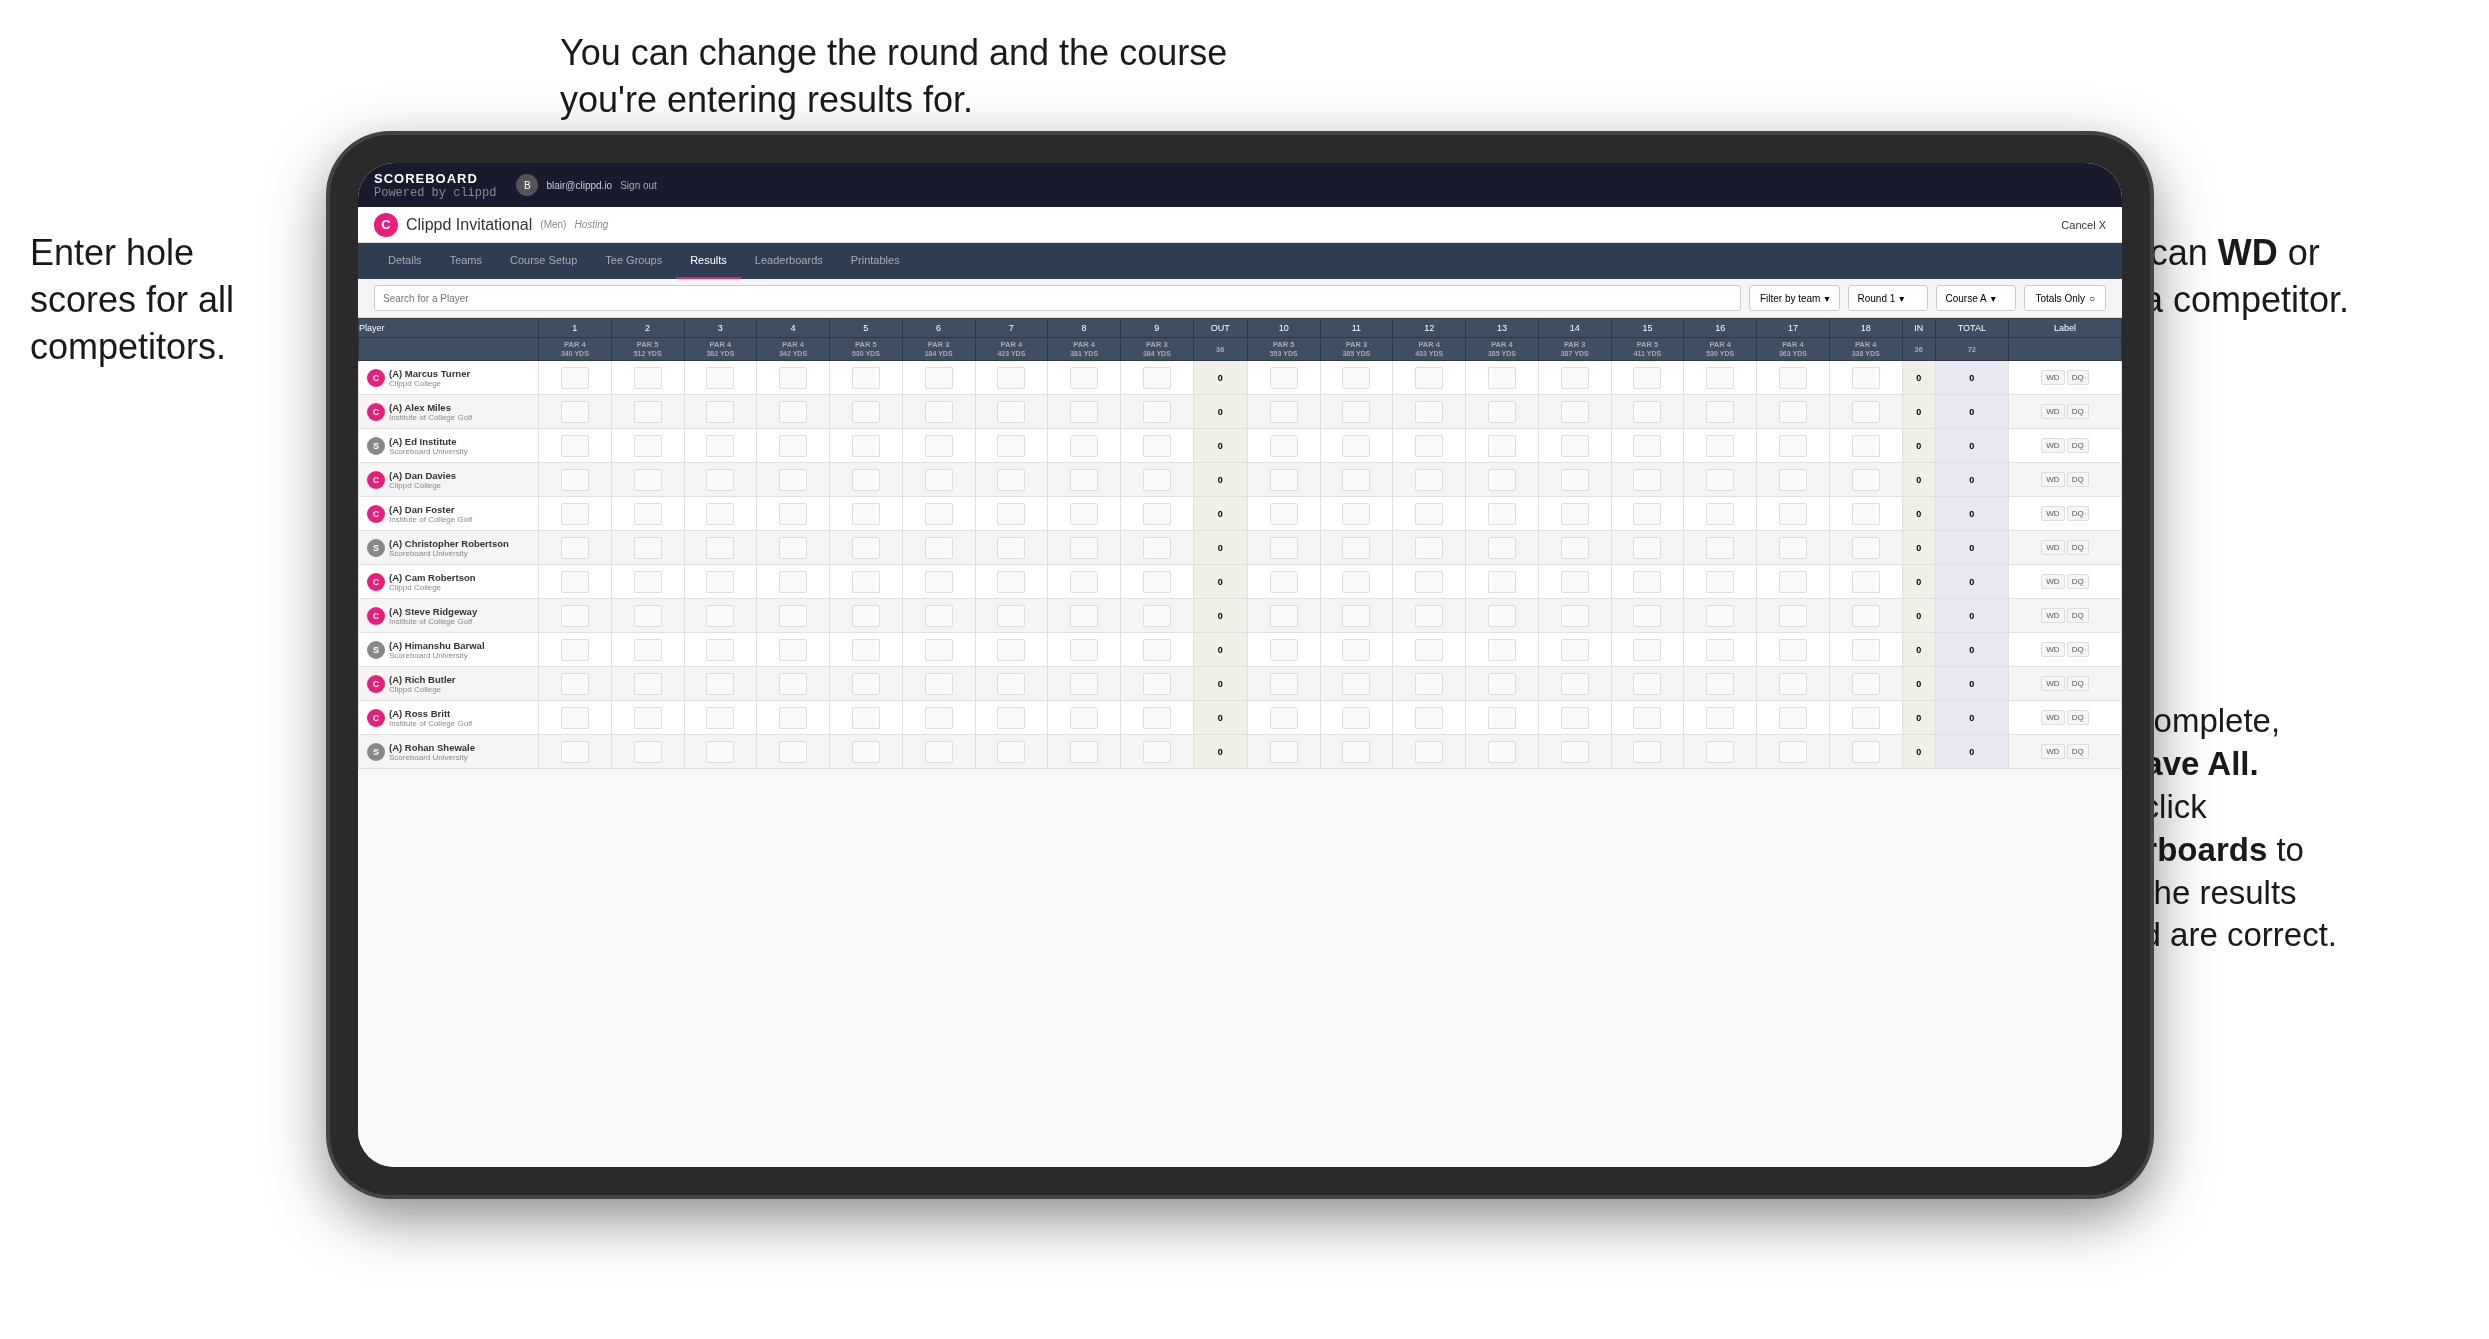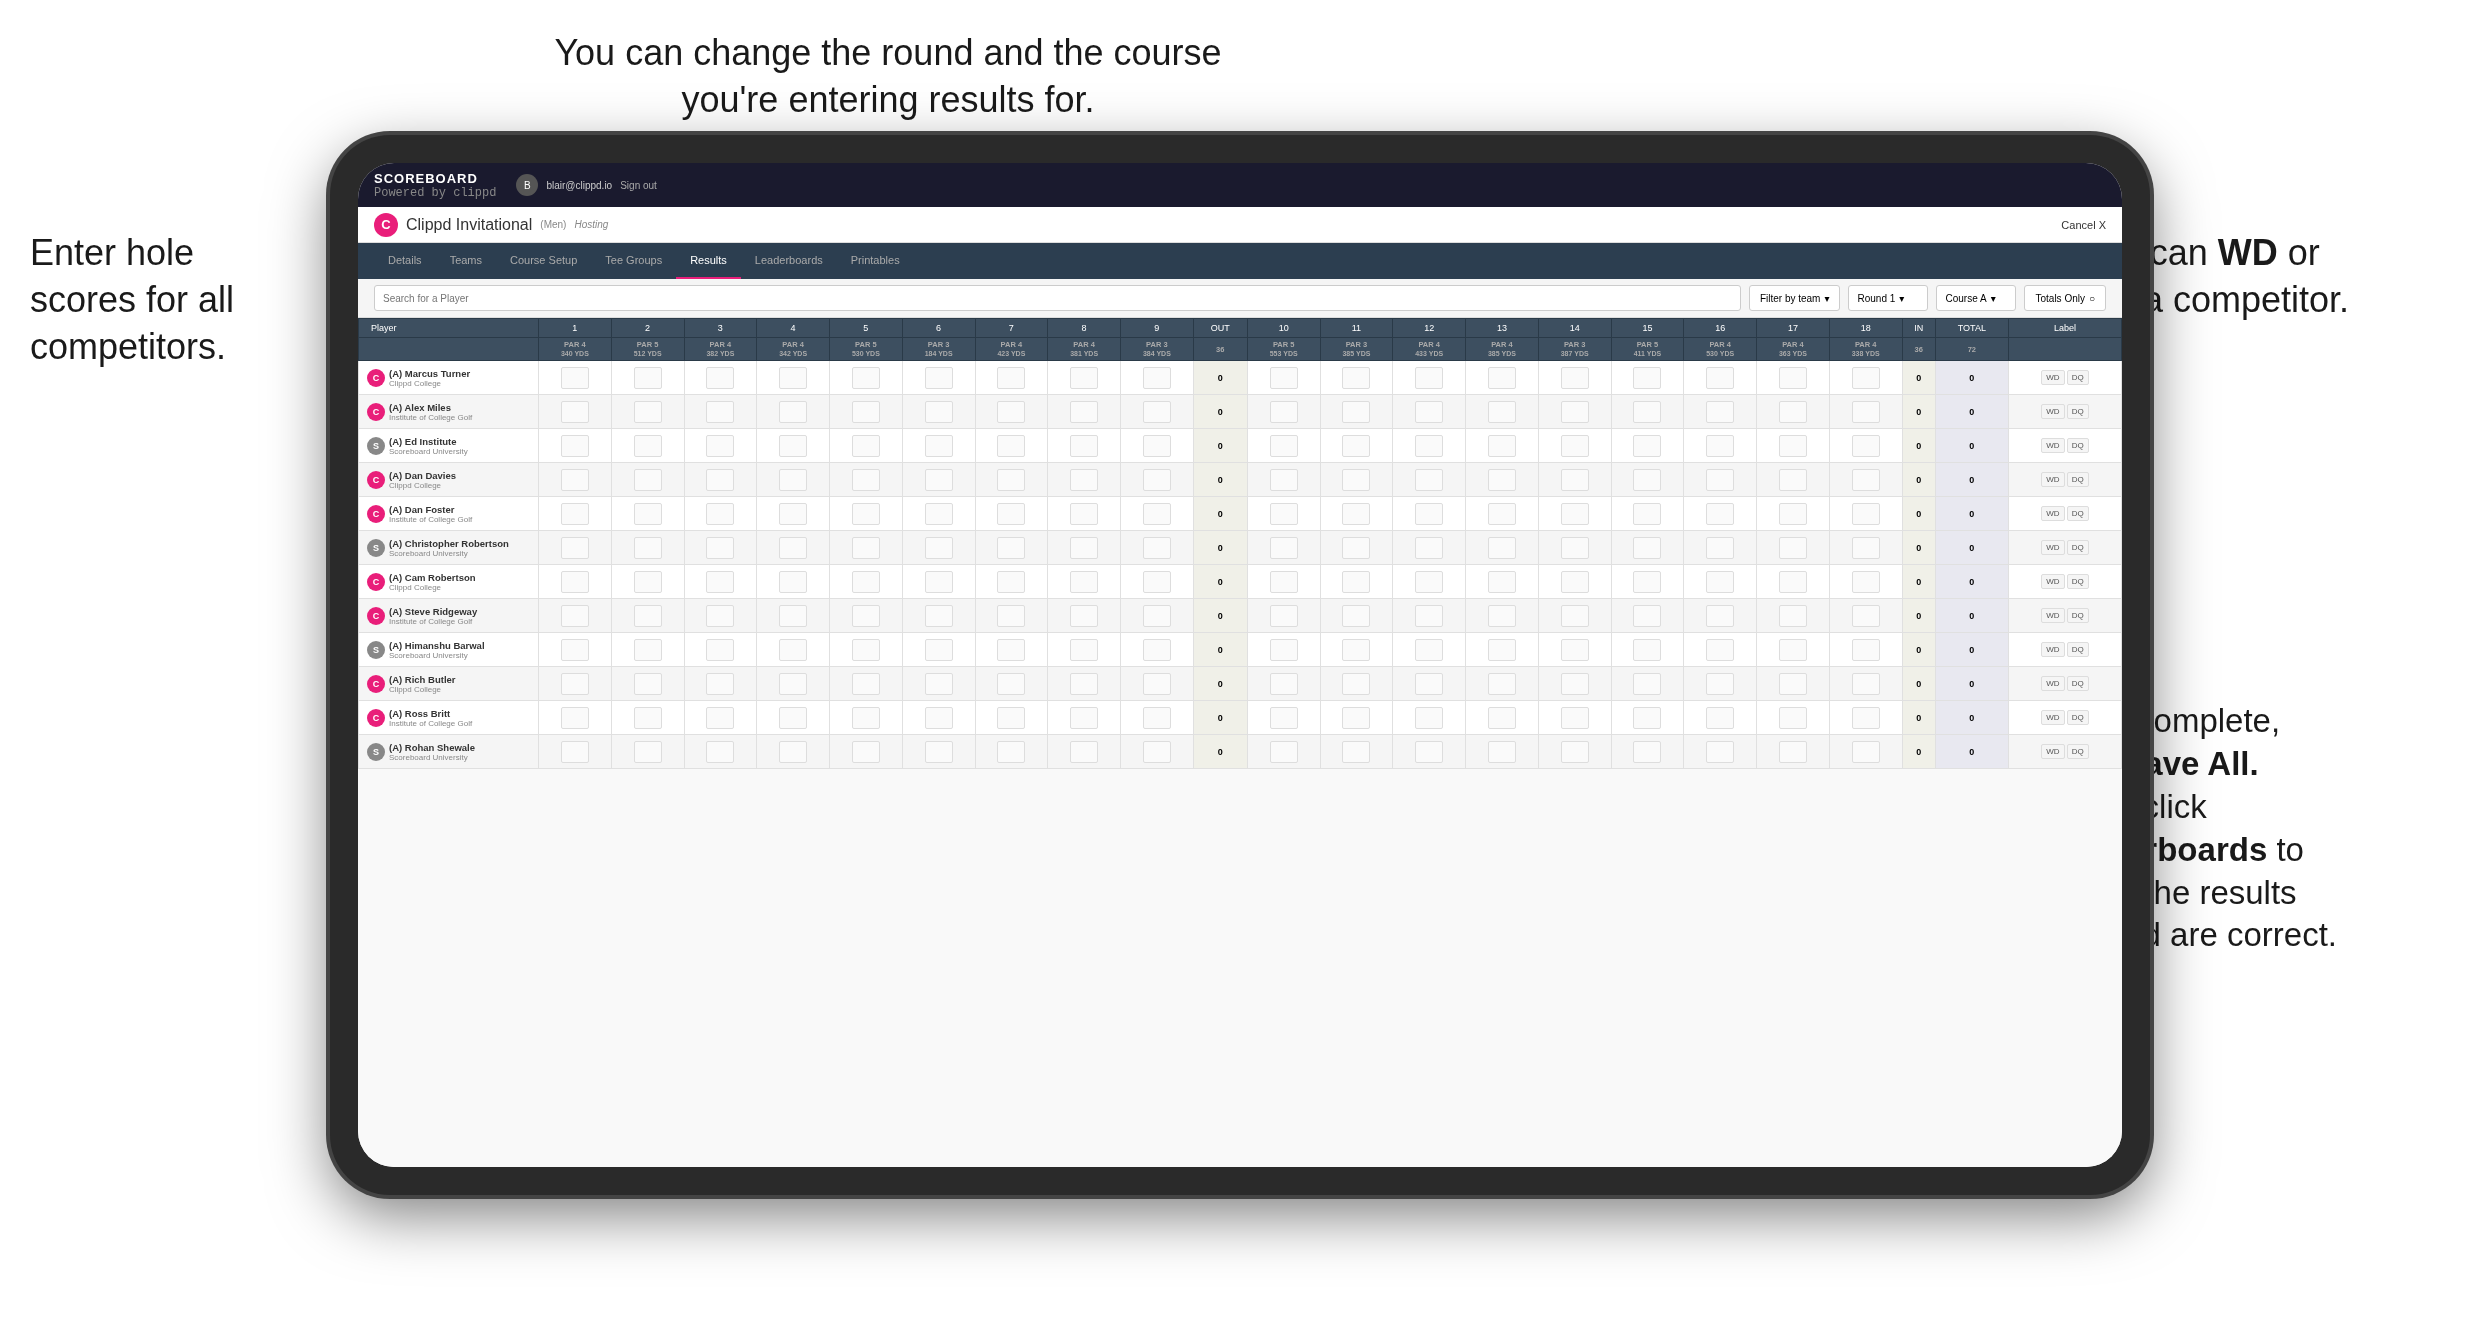--- a/index.html
+++ b/index.html
@@ -20,24 +20,24 @@
       line-height: 1.3;
     }
 
     #ann-enter {
       left: 30px;
       top: 230px;
       width: 290px;
     }
 
     #ann-change {
-      left: 528px;
+      left: 560px;
       top: 30px;
       width: 720px;
-      text-align: center;
+      text-align: left;
     }
 
     #ann-wd {
       right: 30px;
       top: 230px;
       width: 350px;
       text-align: left;
     }
 
     #ann-save {
@@ -310,21 +310,21 @@
       color: #ffffff;
       padding: 4px 3px;
       text-align: center;
       border: 1px solid #2a3a48;
       font-weight: normal;
       white-space: nowrap;
     }
 
     .scorecard-table thead tr.header-row th.player-col {
       text-align: left;
-      padding-left: 12px;
+      padding-left: 0;
       width: 180px;
     }
 
     .scorecard-table thead tr.subheader-row th {
       background: #3d4f60;
       color: #aaaaaa;
       padding: 2px 3px;
       text-align: center;
       border: 1px solid #2a3a48;
       font-size: 7.5px;

